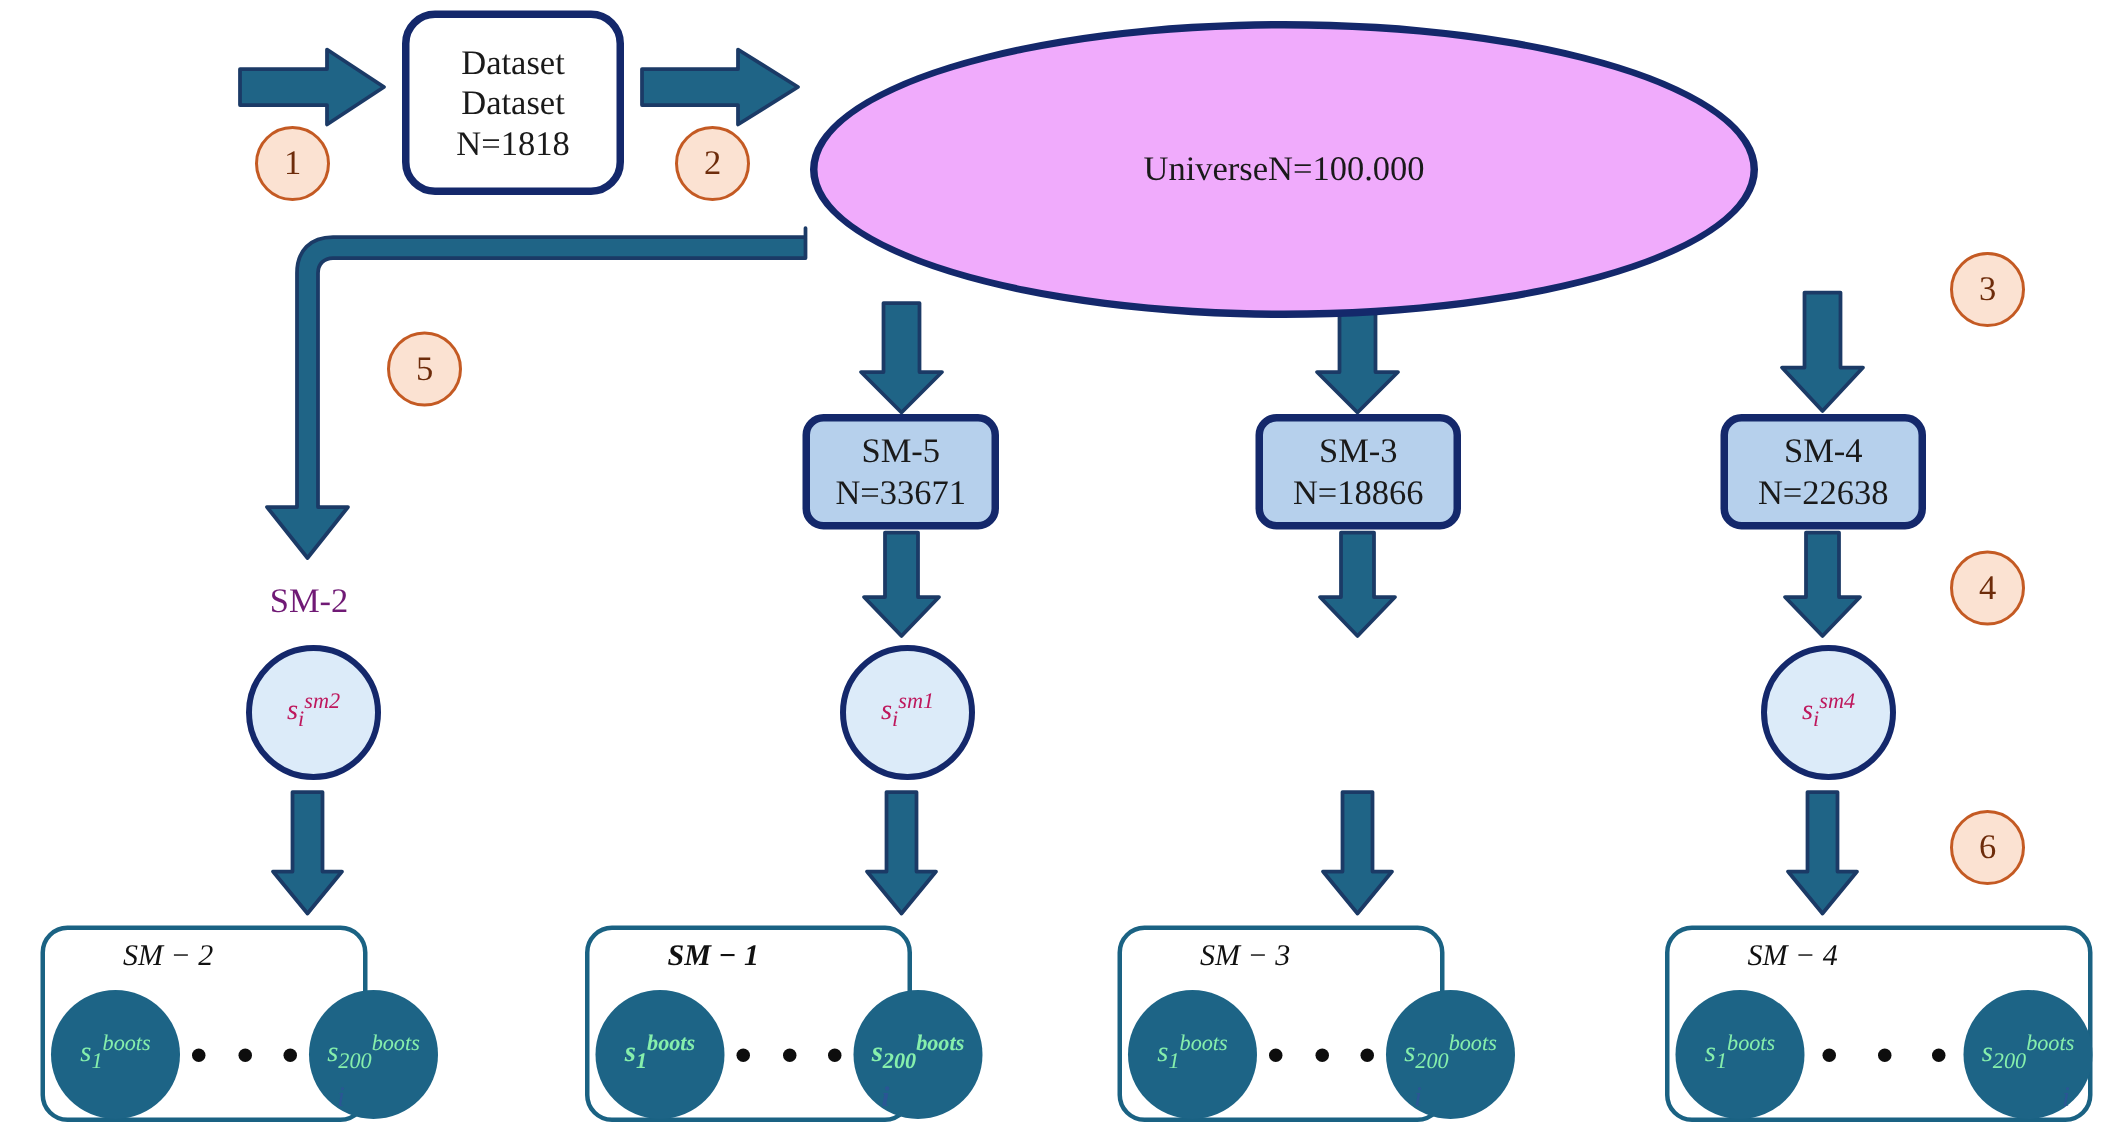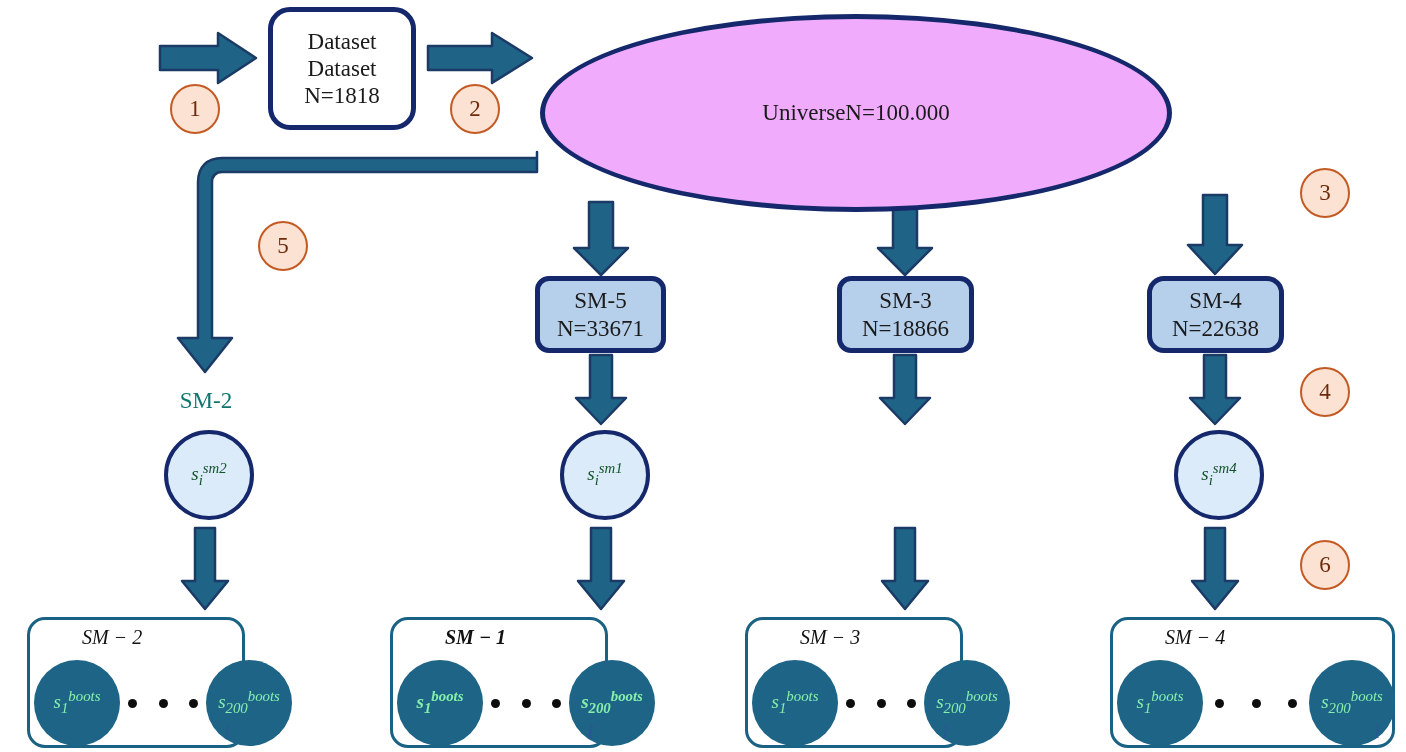--- a/index.html
+++ b/index.html
@@ -78,21 +78,21 @@
   }
   
   .scircle {
     position: absolute;
     border-radius: 50%;
     background: #dcebf9;
     border: 4px solid #14286b;
     display: flex;
     align-items: center;
     justify-content: center;
-    color: #14532d;
+    color: #be185d;
     font-style: italic;
     font-size: 19px;
   }
   .scircle .sym {
     position: relative;
     display: inline-block;
     white-space: nowrap;
   }
   sup.ex {
     font-size: 0.78em;
@@ -149,21 +149,21 @@
   }
   .dot {
     width: 9px;
     height: 9px;
     border-radius: 50%;
     background: #0d0d0d;
   }
   .plain-label {
     position: absolute;
     font-size: 23px;
-    color: #0f766e;
+    color: #701a75;
     white-space: nowrap;
     text-align: center;
   }
   .blank-line { height: 17px; }
 </style>
 </head>
 <body>
 
 <div id="stage">
 
@@ -266,21 +266,21 @@
   <div class="node box-sm" style="left:535px; top:276px; width:131px; height:77px;">
     <div>SM-5</div>
     <div>N=33671</div>
   </div>
 
   <div class="node box-sm" style="left:837px; top:276px; width:137px; height:77px;">
     <div>SM-3</div>
     <div>N=18866</div>
   </div>
 
-  <div class="node box-sm" style="left:1147px; top:276px; width:137px; height:77px;border-radius:17px;">
+  <div class="node box-sm" style="left:1147px; top:276px; width:137px; height:77px;">
     <div>SM-4</div>
     <div>N=22638</div>
   </div>
 
   <div class="plain-label" style="left:158px; top:388px; width:96px;">
     <span>SM-2</span>
   </div>
 
   <div class="scircle" style="left:164px; top:430px; width:82px; height:82px;">
     <span class="sym"><span>s</span><sub class="ix">i</sub><sup class="ex">sm2</sup></span>

